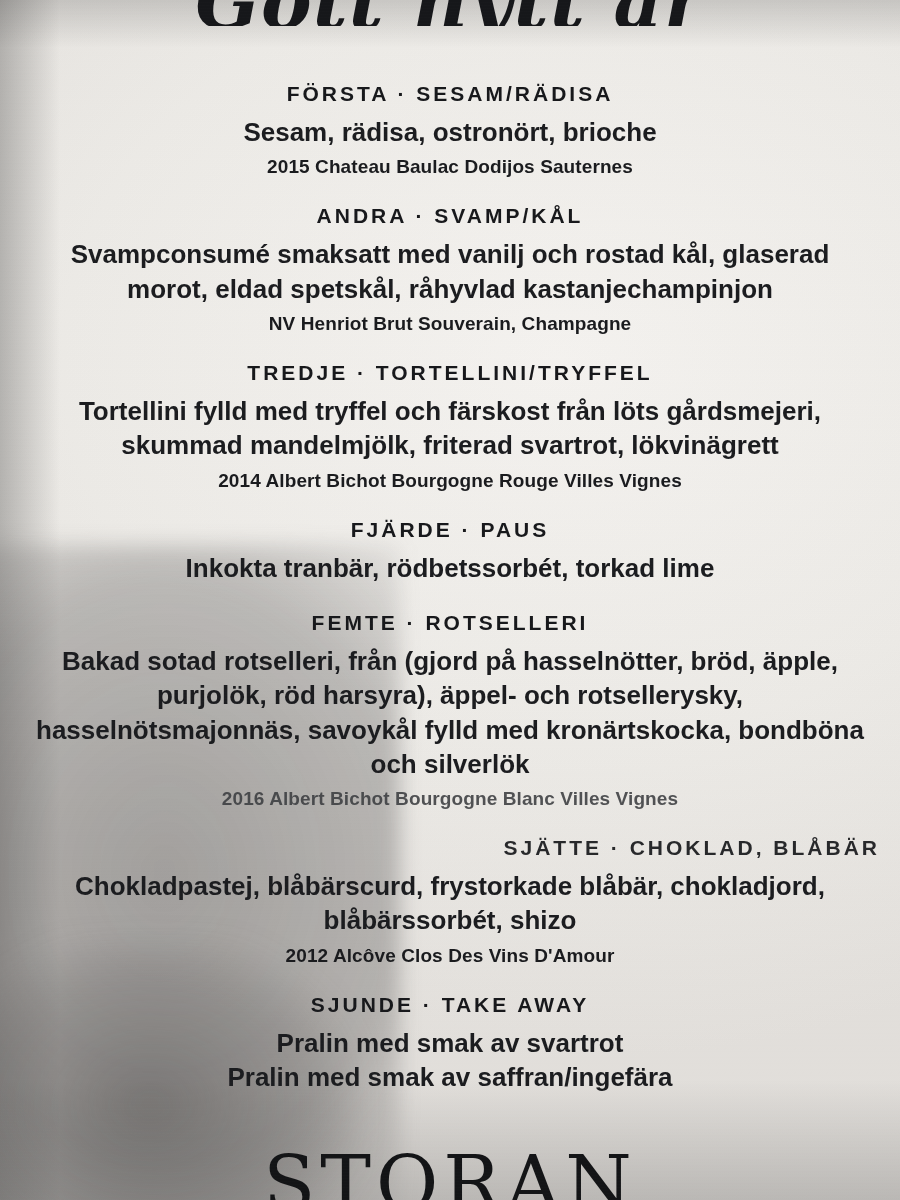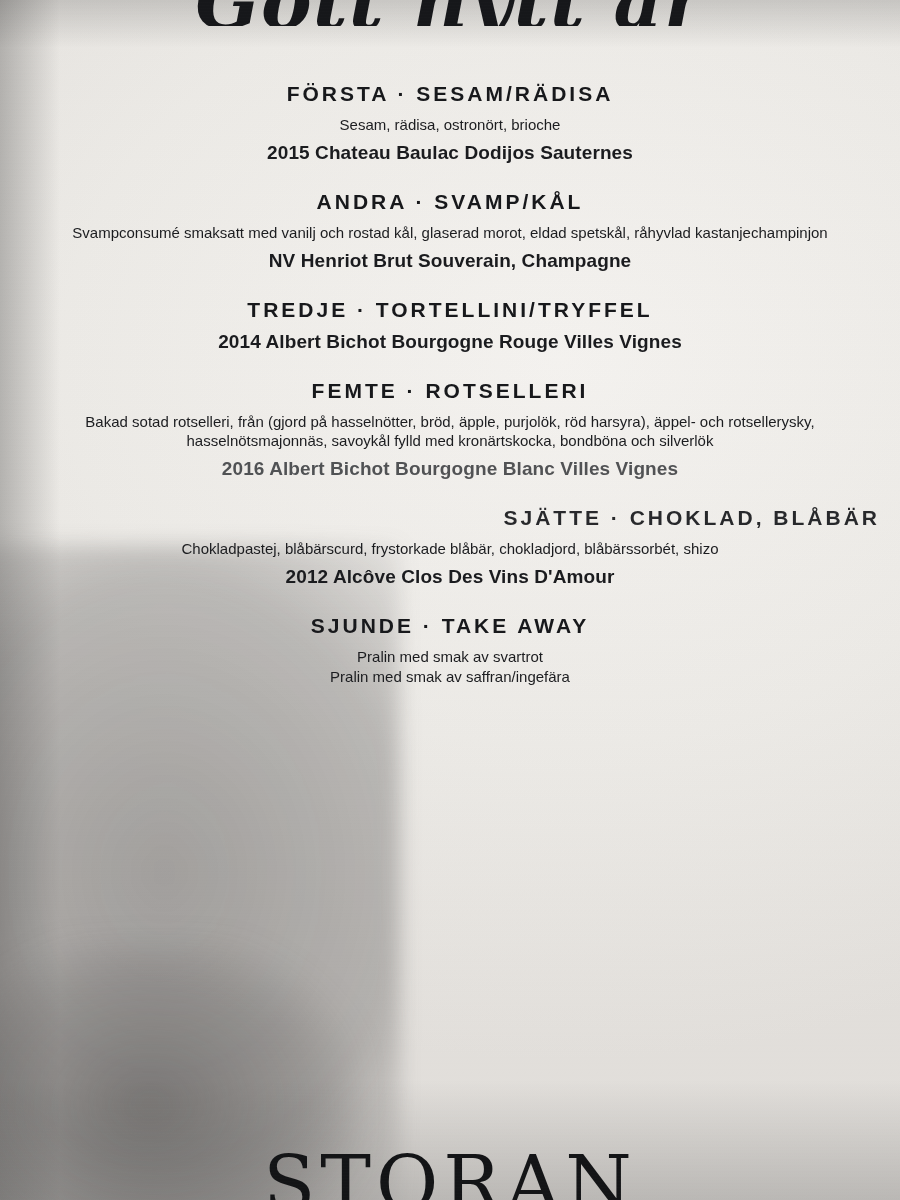--- a/index.html
+++ b/index.html
@@ -106,22 +106,22 @@
     font-size: 21px;
     font-weight: 700;
     letter-spacing: 3.0px;
     color: #17181b;
     margin: 0 0 9px 0;
     text-transform: uppercase;
     filter: blur(0.15px);
   }
 
   .course-desc {
-    font-size: 15px;
-    font-weight: 400;
+    font-size: 26px;
+    font-weight: 700;
     line-height: 1.32;
     color: #1b1c1f;
     margin: 0 auto 7px auto;
     max-width: 830px;
     filter: blur(0.2px);
   }
 
   .course-wine {
     font-size: 19px;
     font-weight: 700;
@@ -197,23 +197,28 @@
       </div>
 
       <div class="course">
         <div class="course-title">ANDRA · SVAMP/KÅL</div>
         <div class="course-desc">Svampconsumé smaksatt med vanilj och rostad kål, glaserad morot, eldad spetskål, råhyvlad kastanjechampinjon</div>
         <div class="course-wine">NV Henriot Brut Souverain, Champagne</div>
       </div>
 
       <div class="course">
         <div class="course-title">TREDJE · TORTELLINI/TRYFFEL</div>
+        <div class="course-desc">Tortellini fylld med tryffel och färskost från löts gårdsmejeri, skummad mandelmjölk, friterad svartrot,  lökvinägrett</div>
         <div class="course-wine">2014 Albert Bichot Bourgogne Rouge Villes Vignes</div>
       </div>
 
+      <div class="course">
+        <div class="course-title">FJÄRDE · PAUS</div>
+        <div class="course-desc">Inkokta tranbär, rödbetssorbét, torkad lime</div>
+      </div>
 
       <div class="course">
         <div class="course-title">FEMTE · ROTSELLERI</div>
         <div class="course-desc">Bakad sotad rotselleri, från (gjord på hasselnötter, bröd, äpple, purjolök, röd harsyra), äppel- och rotsellerysky, hasselnötsmajonnäs, savoykål fylld med kronärtskocka, bondböna och silverlök</div>
         <div class="course-wine faded">2016 Albert Bichot Bourgogne Blanc Villes Vignes</div>
       </div>
 
       <div class="course">
         <div class="course-title faded-title">SJÄTTE · CHOKLAD, BLÅBÄR</div>
         <div class="course-desc">Chokladpastej, blåbärscurd, frystorkade blåbär, chokladjord, blåbärssorbét, shizo</div>

